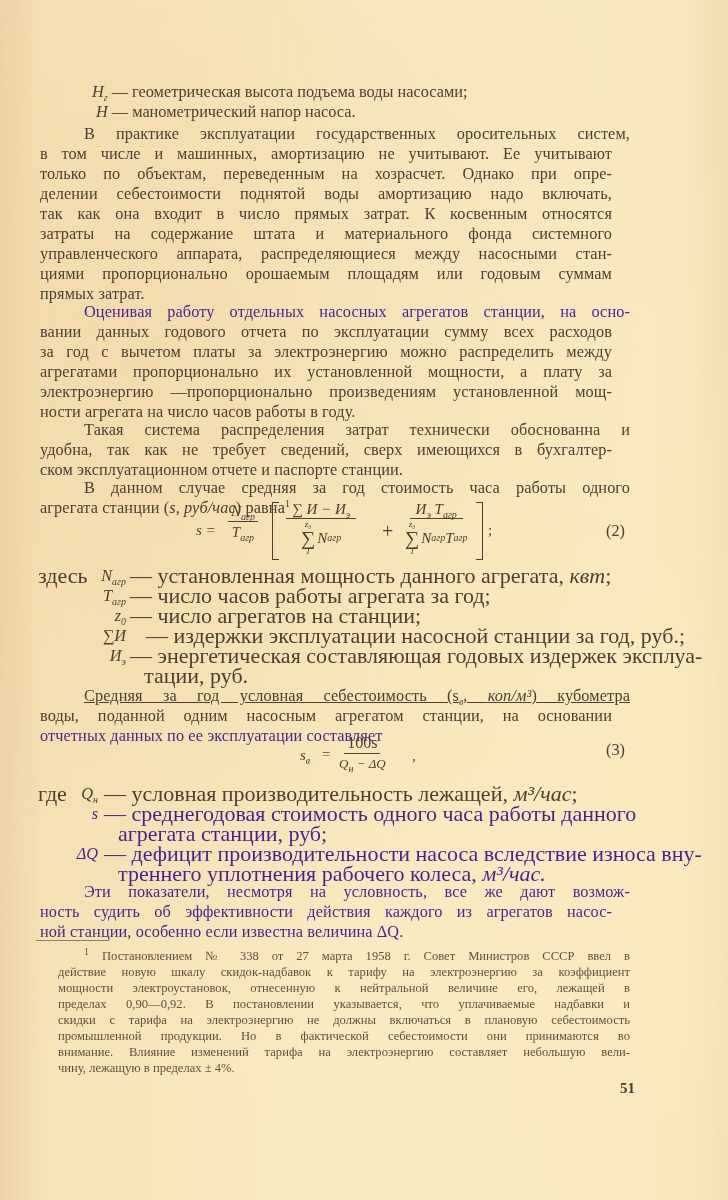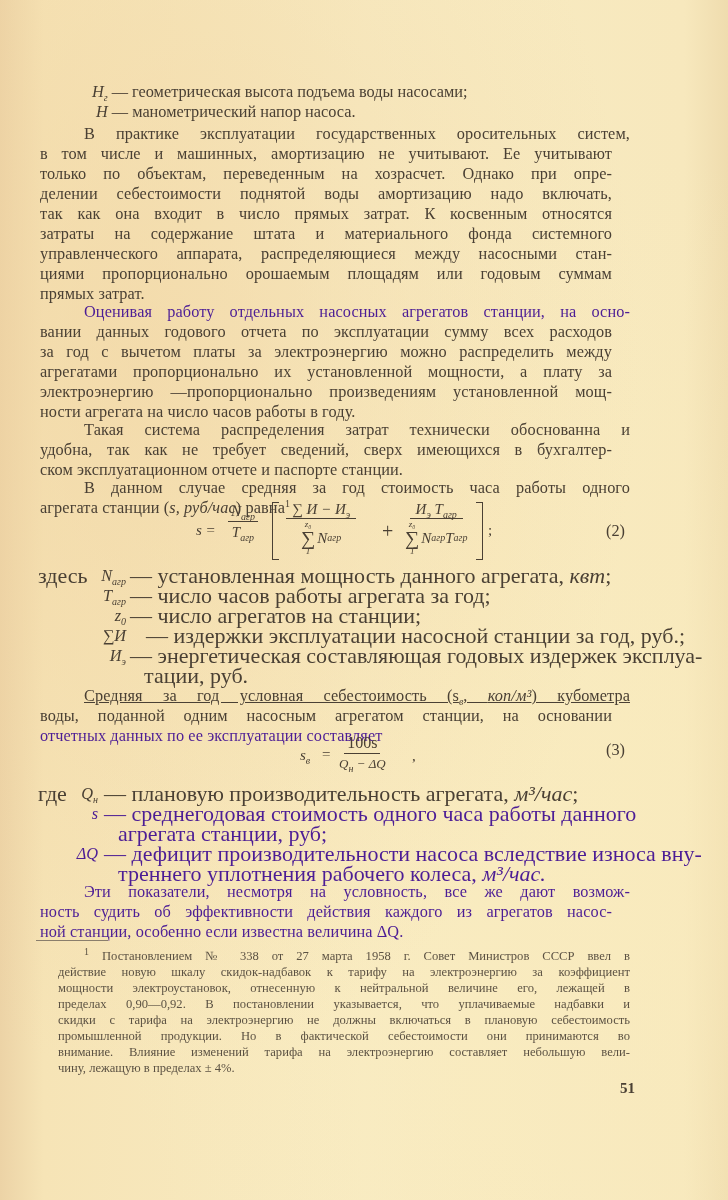--- a/index.html
+++ b/index.html
@@ -162,21 +162,21 @@
       <span class="den it" style="font-size:13px;"><span>Q</span><sub>н</sub> <span>− ΔQ</span></span>
     </span>
     <span style="position:absolute; left:112px; top:14px;">,</span>
   </div>
   <div class="eqnum" style="left:606px; top:740px;">(3)</div>
 
   <div>
     <div class="deftext" style="left:38px; top:784px;">где</div>
 
     <div class="sym" style="left:70px; width:28px; top:784px;"><span>Q</span><sub>н</sub></div>
-    <div class="deftext" style="left:104px; top:784px;"><span>— плановую производительность агрегата,</span> <span class="it">м³/час</span><span>;</span></div>
+    <div class="deftext" style="left:104px; top:784px;"><span>— условная производительность лежащей,</span> <span class="it">м³/час</span><span>;</span></div>
 
     <div class="sym faded" style="left:70px; width:28px; top:804px;"><span>s</span></div>
     <div class="deftext faded" style="left:104px; top:804px; width:526px; text-align:justify; text-align-last:justify;">— среднегодовая стоимость одного часа работы данного</div>
     <div class="deftext faded" style="left:118px; top:824px;">агрегата станции, руб;</div>
 
     <div class="sym faded" style="left:60px; width:38px; top:844px;"><span>ΔQ</span></div>
     <div class="deftext faded" style="left:104px; top:844px; width:526px; text-align:justify; text-align-last:justify;">— дефицит производительности насоса вследствие износа вну-</div>
     <div class="deftext faded" style="left:118px; top:864px;"><span>треннего уплотнения рабочего колеса,</span> <span class="it">м³/час.</span></div>
   </div>
 

